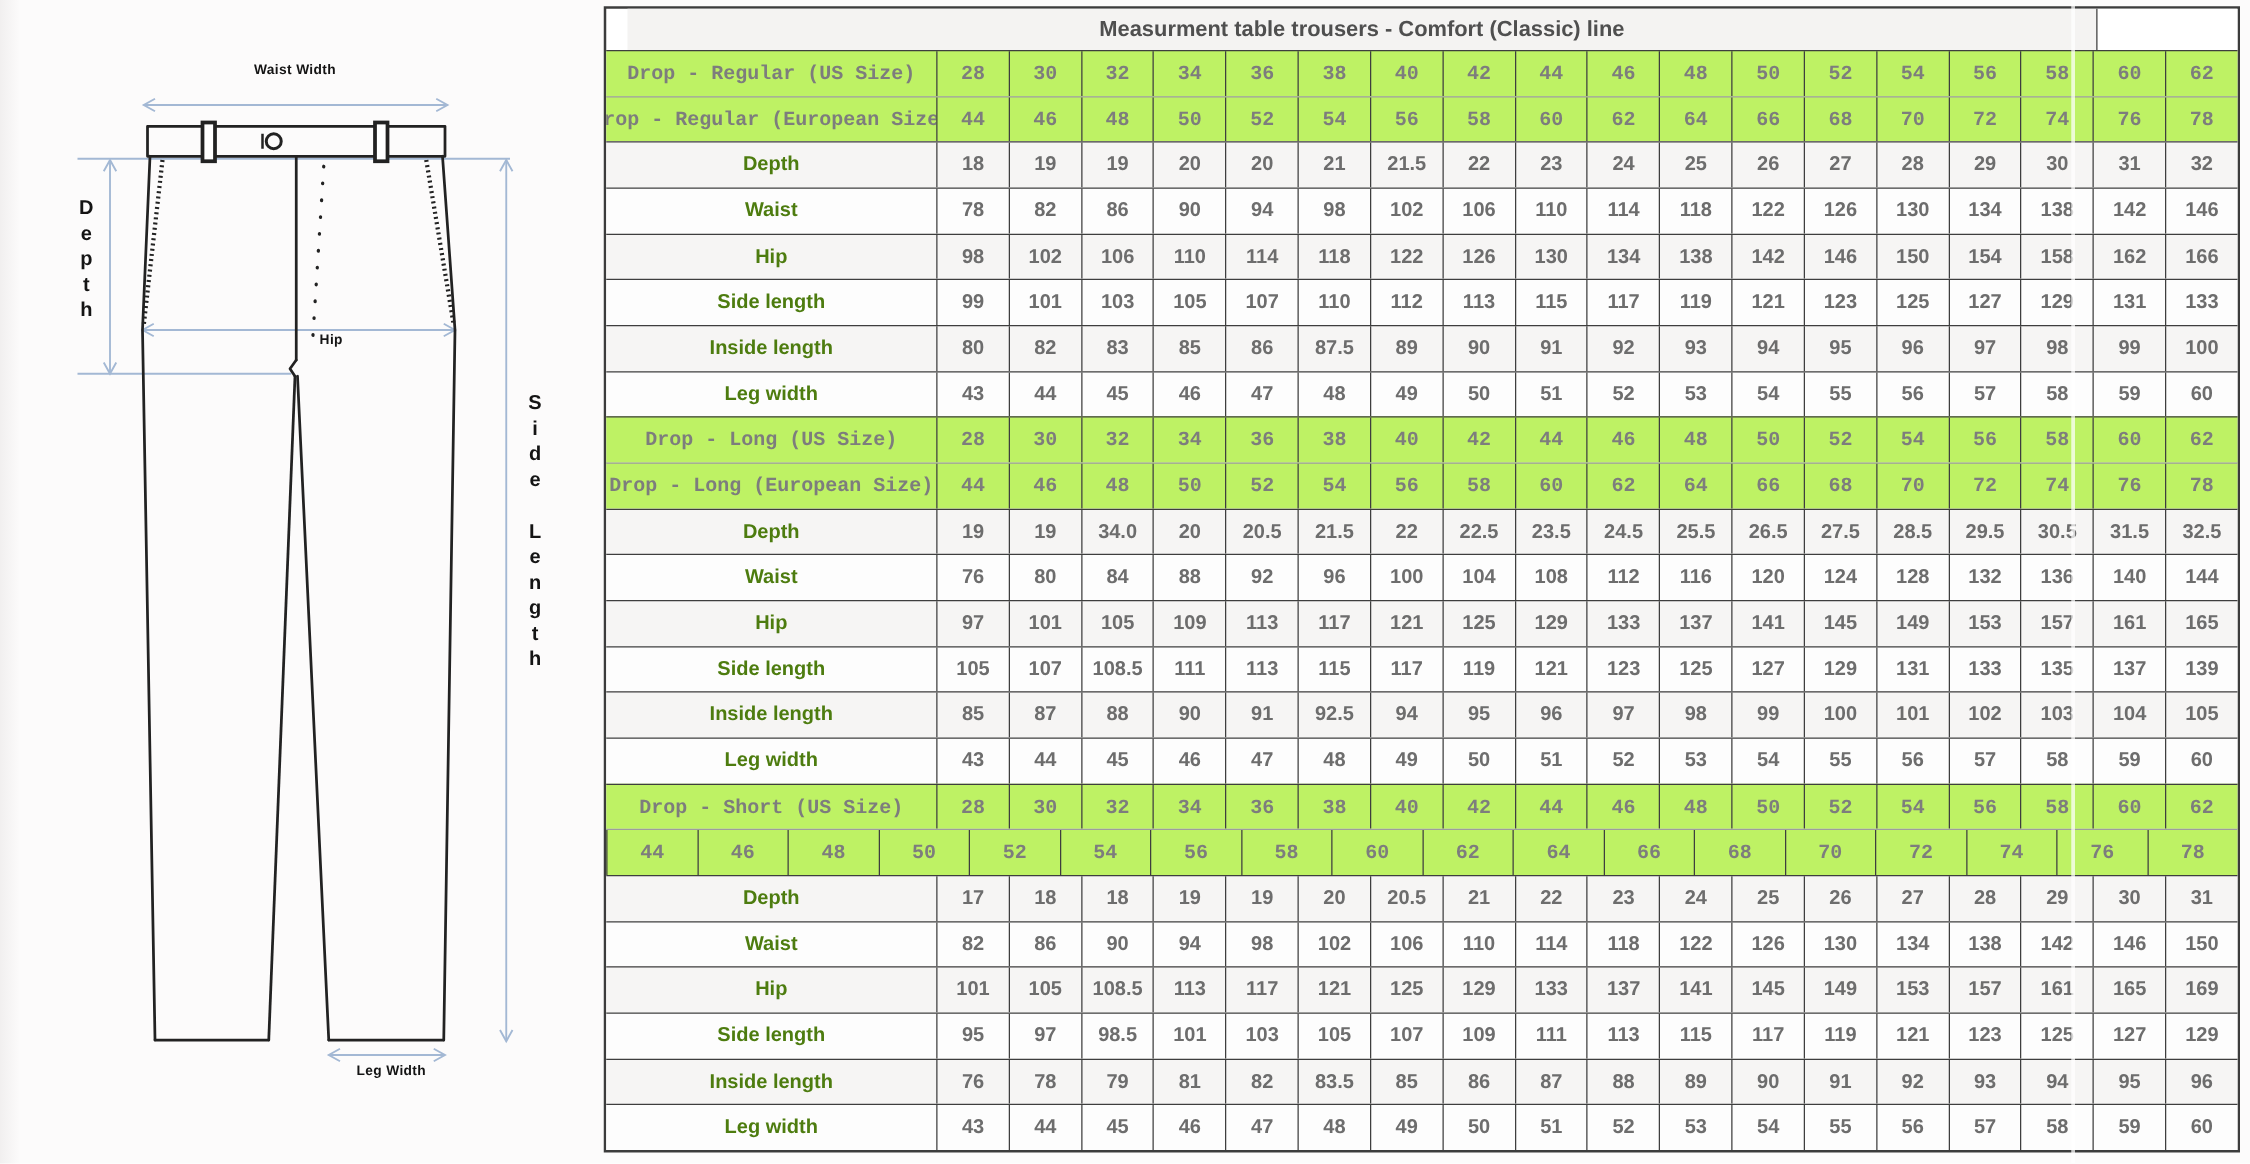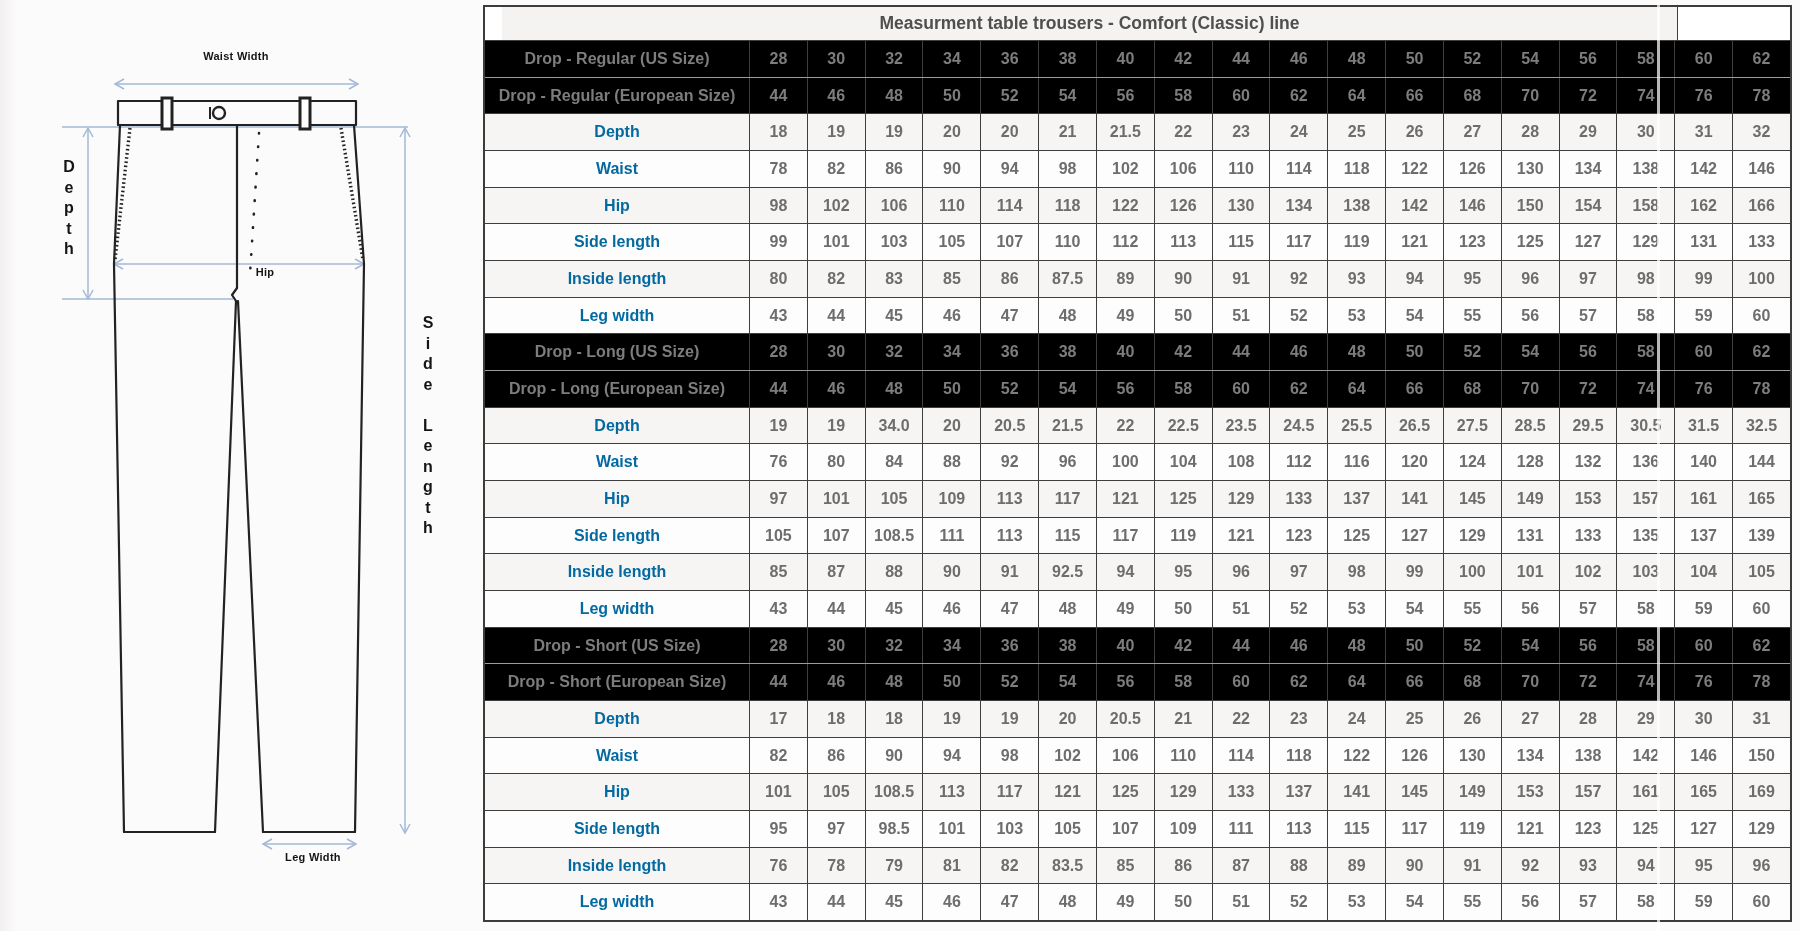--- a/index.html
+++ b/index.html
@@ -19,24 +19,24 @@
     position:absolute;left:483px;top:5px;width:1305px;height:913px;
     border:2px solid #3c3c3c;display:flex;flex-direction:column;background:#ffffff;
     box-sizing:content-box;
   }
   .title-row{height:33px;flex:none;display:flex;margin-left:17px;}
   .title-main{width:1175px;background:#f4f3f2;display:flex;align-items:center;justify-content:center;
     font-weight:bold;font-size:17.5px;color:#4f4f4f;}
   .title-blank{flex:1;background:#ffffff;border-left:1.5px solid #3c3c3c;}
   .row{display:flex;flex:1;border-top:1.5px solid #3e3e3e;min-height:0;}
   .row .lbl{width:264px;flex:none;display:flex;align-items:center;justify-content:center;
-    font-weight:bold;color:#0369a1;font-size:16px;white-space:nowrap;overflow:hidden;}
+    font-weight:bold;color:#4d7c0f;font-size:16px;white-space:nowrap;overflow:hidden;}
   .row .c{flex:1;display:flex;align-items:center;justify-content:center;
     border-left:1.5px solid #3e3e3e;font-weight:bold;color:#6d6d6d;font-size:16px;}
-  .row.size,.row.size2{background:#000000;}
+  .row.size,.row.size2{background:#bef264;font-family:Liberation Mono, monospace;}
   .row.size2{border-top-color:#9d9d9d;}
   .row.size .lbl,.row.size2 .lbl,.row.size .c,.row.size2 .c{color:#7d7d7d;}
   .row.odd{background:#f6f5f4;}
   .row.even{background:#fdfdfd;}
   
   .seam{position:absolute;left:1657px;top:0;width:3px;height:931px;
     background:rgba(255,255,255,0.72);z-index:6;pointer-events:none;}
 </style>
 </head>
 <body>
@@ -465,21 +465,20 @@
           <div class="c">46</div>
           <div class="c">48</div>
           <div class="c">50</div>
           <div class="c">52</div>
           <div class="c">54</div>
           <div class="c">56</div>
           <div class="c">58</div>
           <div class="c">60</div>
           <div class="c">62</div>
         </div><div class="row size2">
-          <div class="lbl">Drop - Short (European Size)</div>
           <div class="c">44</div>
           <div class="c">46</div>
           <div class="c">48</div>
           <div class="c">50</div>
           <div class="c">52</div>
           <div class="c">54</div>
           <div class="c">56</div>
           <div class="c">58</div>
           <div class="c">60</div>
           <div class="c">62</div>

